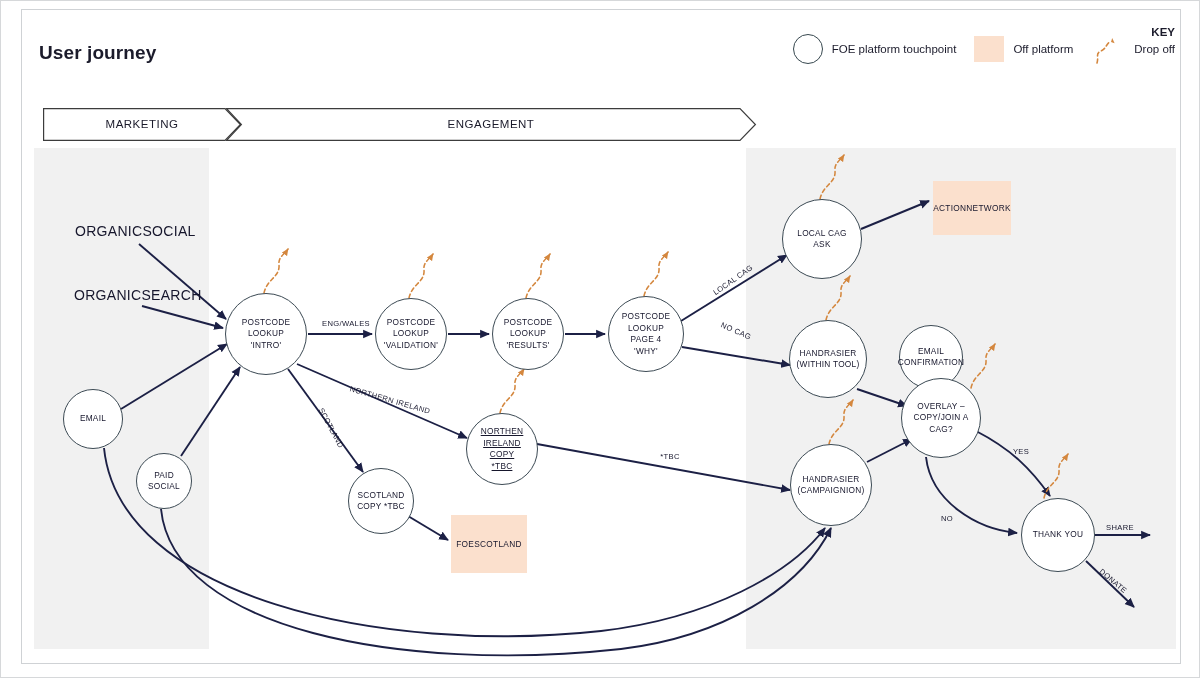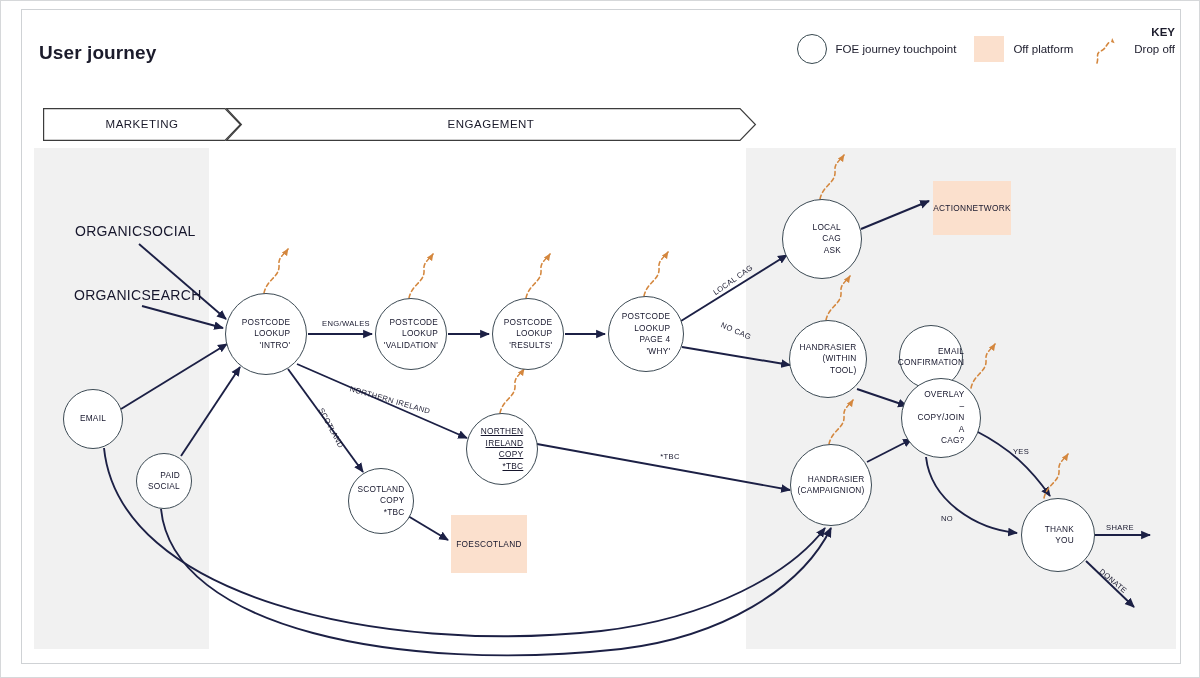--- a/index.html
+++ b/index.html
@@ -27,42 +27,42 @@
   
   .band{position:absolute;top:147px;height:501px;background:#f1f1f1;}
 
   
   #canvas{position:absolute;left:0;top:0;width:1200px;height:678px;pointer-events:none;}
 
   
   .node{position:absolute;border:1.15px solid #3c4a54;border-radius:50%;background:#ffffff;
         display:flex;align-items:center;justify-content:center;text-align:center;
         font-size:8.3px;line-height:11.5px;color:#16162c;letter-spacing:.25px;box-sizing:border-box;}
-  .node span{display:block;padding:0 20px;text-align:right;}
+  .node span{display:block;padding:0 6px;}
   .offplat{position:absolute;background:#fbe0cd;display:flex;align-items:center;justify-content:center;
            text-align:center;font-size:8.3px;line-height:12px;color:#16162c;letter-spacing:.3px;}
   .plain{position:absolute;text-align:center;font-size:14px;line-height:12px;color:#16162c;letter-spacing:.3px;}
 
   
   .elabel{position:absolute;font-size:7.6px;color:#16162c;letter-spacing:.35px;white-space:nowrap;
           transform-origin:center center;}
 </style>
 </head>
 <body>
 
 <div id="page">
   <div id="frame"></div>
 
   <div id="title">User journey</div>
 
   <div id="key-word">KEY</div>
   <div id="key">
     <div class="key-item">
       <div class="key-circle"></div>
-      <div class="key-label">FOE journey touchpoint</div>
+      <div class="key-label">FOE platform touchpoint</div>
     </div>
     <div class="key-item">
       <div class="key-swatch"></div>
       <div class="key-label">Off platform</div>
     </div>
     <div class="key-item">
       <svg width="34" height="34">
         <path d="M6,31 C8,24 4,22 10,19 C16,16 14,13 20,9" fill="none" stroke="#d4873e" stroke-width="1.6" stroke-dasharray="4,3" stroke-linecap="round"></path>
         <path d="M20,10 l3.6,1.2 l-2.4,-5.2 z" fill="#d4873e"></path>
       </svg>

